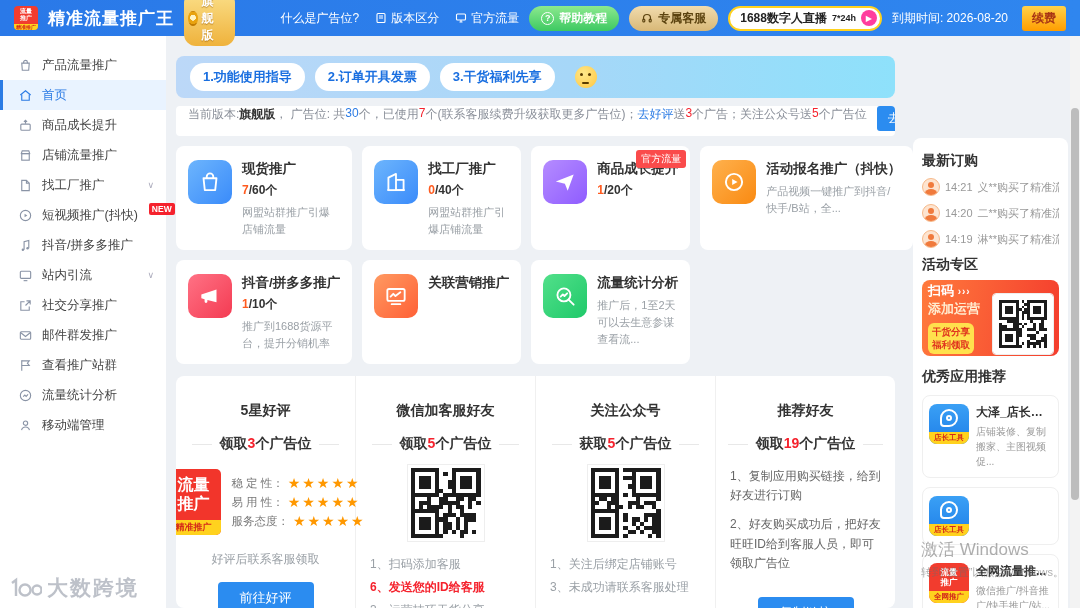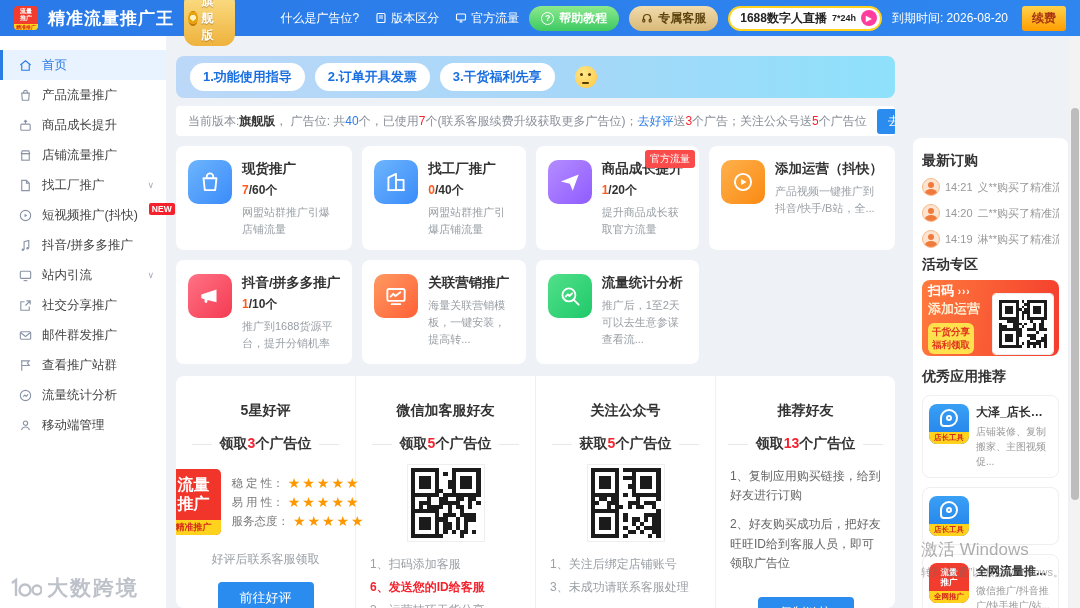--- a/index.html
+++ b/index.html
@@ -55,21 +55,21 @@
   .face{width:22px;height:22px;border-radius:50%;margin-left:10px;flex:none;position:relative;
         background:radial-gradient(circle at 40% 35%,#ffe88a,#ffc63e)}
   .face:before{content:"";position:absolute;left:5px;top:7px;width:3px;height:3px;border-radius:50%;
         background:#5a3b00;box-shadow:8px 0 0 #5a3b00}
   .face:after{content:"";position:absolute;left:7px;bottom:4px;width:7px;height:2px;border-radius:2px;background:#5a3b00}
   .banner-q{font-size:19px;font-weight:bold;color:#111;white-space:nowrap}
   .banner-q .qr-red{color:#e8291c}
   .banner-cta{margin-left:auto;background:#f2f41f;color:#111;font-weight:bold;font-size:15px;
         padding:7px 20px;border-radius:20px;cursor:pointer;white-space:nowrap}
   
-  .notice{background:#fff;border-radius:4px;height:30px;flex:none;display:flex;align-items:center;
+  .notice{background:#fff;border-radius:4px;height:30px;flex:none;display:flex;align-items:flex-start;
         font-size:12px;color:#8a8f99;padding:0 12px;margin-bottom:10px;white-space:nowrap;overflow:hidden}
   .notice .dark{color:#333;font-weight:bold}
   .notice .blue{color:#2b7be4;cursor:pointer}
   .notice .red{color:#f5222d}
   .notice-btn{background:#2b8cf0;color:#fff;border-radius:3px;padding:4px 11px;font-size:12px;
         margin-left:10px;cursor:pointer;flex:none}
   
   .cards{display:grid;grid-template-columns:repeat(4,1fr);gap:10px;margin-bottom:12px;flex:none}
   .card{background:#fff;border-radius:8px;padding:14px 12px;display:flex;gap:10px;height:104px;
         position:relative;cursor:pointer}
@@ -210,33 +210,33 @@
   <div class="tb-right">
     <span>到期时间: 2026-08-20</span>
     <span class="renew">续费</span>
 
   </div>
 </div>
 
 <div class="layout">
 
   <div class="sidenav">
+    <div class="nav-item">
+      <svg class="ni" width="15" height="15" viewBox="0 0 16 16" fill="none" stroke="currentColor" stroke-width="1.2">
+          <path d="M4 5.5h8l-.6 7.5H4.6L4 5.5z"></path>
+          <path d="M6 5.5V4.5a2 2 0 0 1 4 0v1"></path>
+        </svg>
+      <span>产品流量推广</span>
+      </div>
     <div class="nav-item active">
       <svg class="ni" width="15" height="15" viewBox="0 0 16 16" fill="none" stroke="currentColor" stroke-width="1.2">
           <path d="M2.5 7.5 8 3l5.5 4.5"></path>
           <path d="M4 7v6h8V7"></path>
         </svg>
       <span>首页</span>
-      </div>
-    <div class="nav-item">
-      <svg class="ni" width="15" height="15" viewBox="0 0 16 16" fill="none" stroke="currentColor" stroke-width="1.2">
-          <path d="M4 5.5h8l-.6 7.5H4.6L4 5.5z"></path>
-          <path d="M6 5.5V4.5a2 2 0 0 1 4 0v1"></path>
-        </svg>
-      <span>产品流量推广</span>
       </div>
     <div class="nav-item">
       <svg class="ni" width="15" height="15" viewBox="0 0 16 16" fill="none" stroke="currentColor" stroke-width="1.2">
           <rect x="3" y="6.5" width="10" height="6.5" rx="1"></rect>
           <path d="M8 6V2.8M6.3 4.2 8 2.5l1.7 1.7"></path>
         </svg>
       <span>商品成长提升</span>
       </div>
     <div class="nav-item">
       <svg class="ni" width="15" height="15" viewBox="0 0 16 16" fill="none" stroke="currentColor" stroke-width="1.2">
@@ -320,21 +320,21 @@
       <span class="banner-pill">1.功能使用指导</span>
       <span class="banner-pill">2.订单开具发票</span>
       <span class="banner-pill">3.干货福利先享</span>
       <span class="face"></span>
     </div>
 
     <div class="notice">
       <span>当前版本: </span>
       <span class="dark">旗舰版</span>
       <span>， 广告位: 共 </span>
-      <span class="blue">40</span>
+      <span class="blue">30</span>
       <span> 个，已使用 </span>
       <span class="red">7</span>
       <span> 个(联系客服续费升级获取更多广告位)； </span>
       <span class="blue">去好评</span>
       <span>送 </span>
       <span class="red">3</span>
       <span> 个广告；关注公众号送 </span>
       <span class="red">5</span>
       <span> 个广告位</span>
       <span class="notice-btn">去关注</span>
@@ -371,32 +371,31 @@
       <div class="card">
         <div class="corner-tag">官方流量</div>
         <div class="card-icon g-purple">
           <svg width="26" height="26" viewBox="0 0 24 24">
               <path fill="#fff" d="M3.5 11.5 20 5l-5.5 15-2.6-6.4L3.5 11.5z"></path>
             </svg>
           </div>
         <div class="card-body">
           <div class="card-title">商品成长提升</div>
           <div class="card-count"><span class="hi">1</span><span>/20个</span></div>
-          <div class="card-desc">提升商品成长获取官方流量</div>
         </div>
       </div>
       <div class="card">
         <div class="card-icon g-orange">
           <svg width="26" height="26" viewBox="0 0 24 24" fill="none" stroke="#fff" stroke-width="1.8">
               <circle cx="12" cy="12" r="7.5"></circle>
               <path fill="#fff" stroke="none" d="M10.3 9.2l5 2.8-5 2.8z"></path>
             </svg>
           </div>
         <div class="card-body">
-          <div class="card-title">添加运营（抖快）</div>
+          <div class="card-title">活动报名推广（抖快）</div>
           <div class="card-desc">产品视频一键推广到抖音/快手/B站，全...</div>
         </div>
       </div>
       <div class="card">
         <div class="card-icon g-red">
           <svg width="26" height="26" viewBox="0 0 24 24">
               <path fill="#fff" d="M4 10.5v3.6l3 .8v2.2a1.3 1.3 0 0 0 2.6 0v-1.5l8.4 2.2V6L4 10.5z"></path>
             </svg>
           </div>
         <div class="card-body">
@@ -408,21 +407,20 @@
       <div class="card">
         <div class="card-icon g-orangered">
           <svg width="26" height="26" viewBox="0 0 24 24" fill="none" stroke="#fff" stroke-width="1.7" stroke-linecap="round" stroke-linejoin="round">
               <rect x="4" y="5.5" width="16" height="11" rx="1.5"></rect>
               <path d="M7 12.5l2.5-2.5 2 2 4.5-3.5"></path>
               <path d="M8 19.5h8"></path>
             </svg>
           </div>
         <div class="card-body">
           <div class="card-title">关联营销推广</div>
-          <div class="card-desc">海量关联营销模板，一键安装，提高转...</div>
         </div>
       </div>
       <div class="card">
         <div class="card-icon g-green">
           <svg width="26" height="26" viewBox="0 0 24 24" fill="none" stroke="#fff" stroke-width="1.7" stroke-linecap="round" stroke-linejoin="round">
               <circle cx="11" cy="11" r="6"></circle>
               <path d="M15.5 15.5 20 20"></path>
               <path d="M8 12.5l2-2 1.5 1.5 2.5-2.5"></path>
             </svg>
           </div>
@@ -1076,21 +1074,21 @@
         <div class="steps">
           <div>1、关注后绑定店铺账号</div>
           <div>3、未成功请联系客服处理</div>
         </div>
       </div>
 
       <div class="pcol">
         <div class="ptitle">推荐好友</div>
         <div class="psub">
             <span class="dash"></span>
-            <span><span>领取</span><span class="num">13</span><span>个广告位</span></span>
+            <span><span>领取</span><span class="num">19</span><span>个广告位</span></span>
             <span class="dash"></span>
           </div>
         <div class="steps2">
           <div>1、复制应用购买链接，给到好友进行订购</div>
           <div>2、好友购买成功后，把好友旺旺ID给到客服人员，即可领取广告位</div>
         </div>
         <div class="pbtn">复制链接</div>
       </div>
     </div>
   </div>

